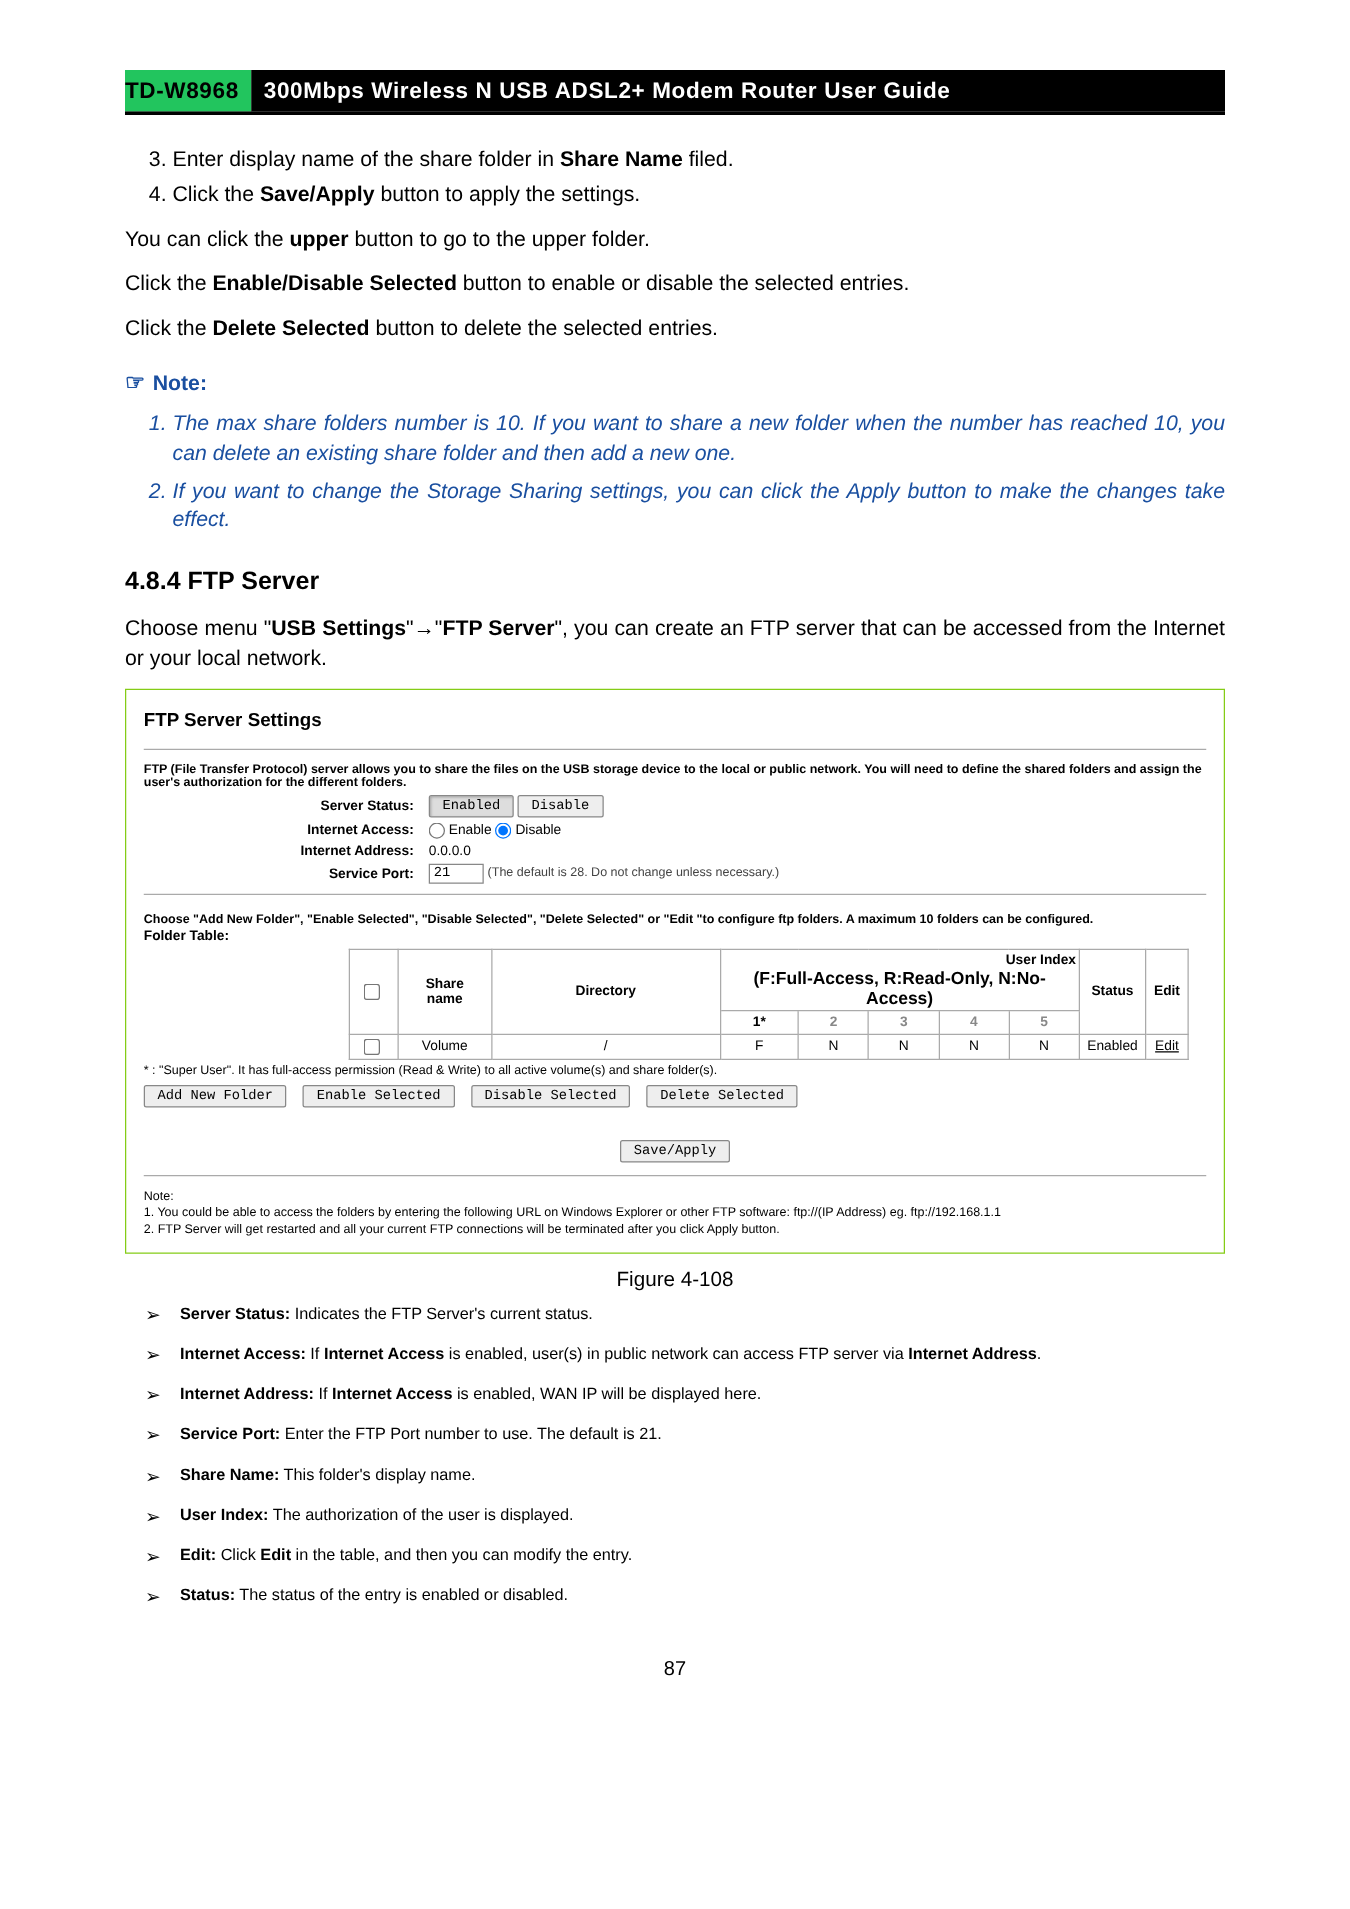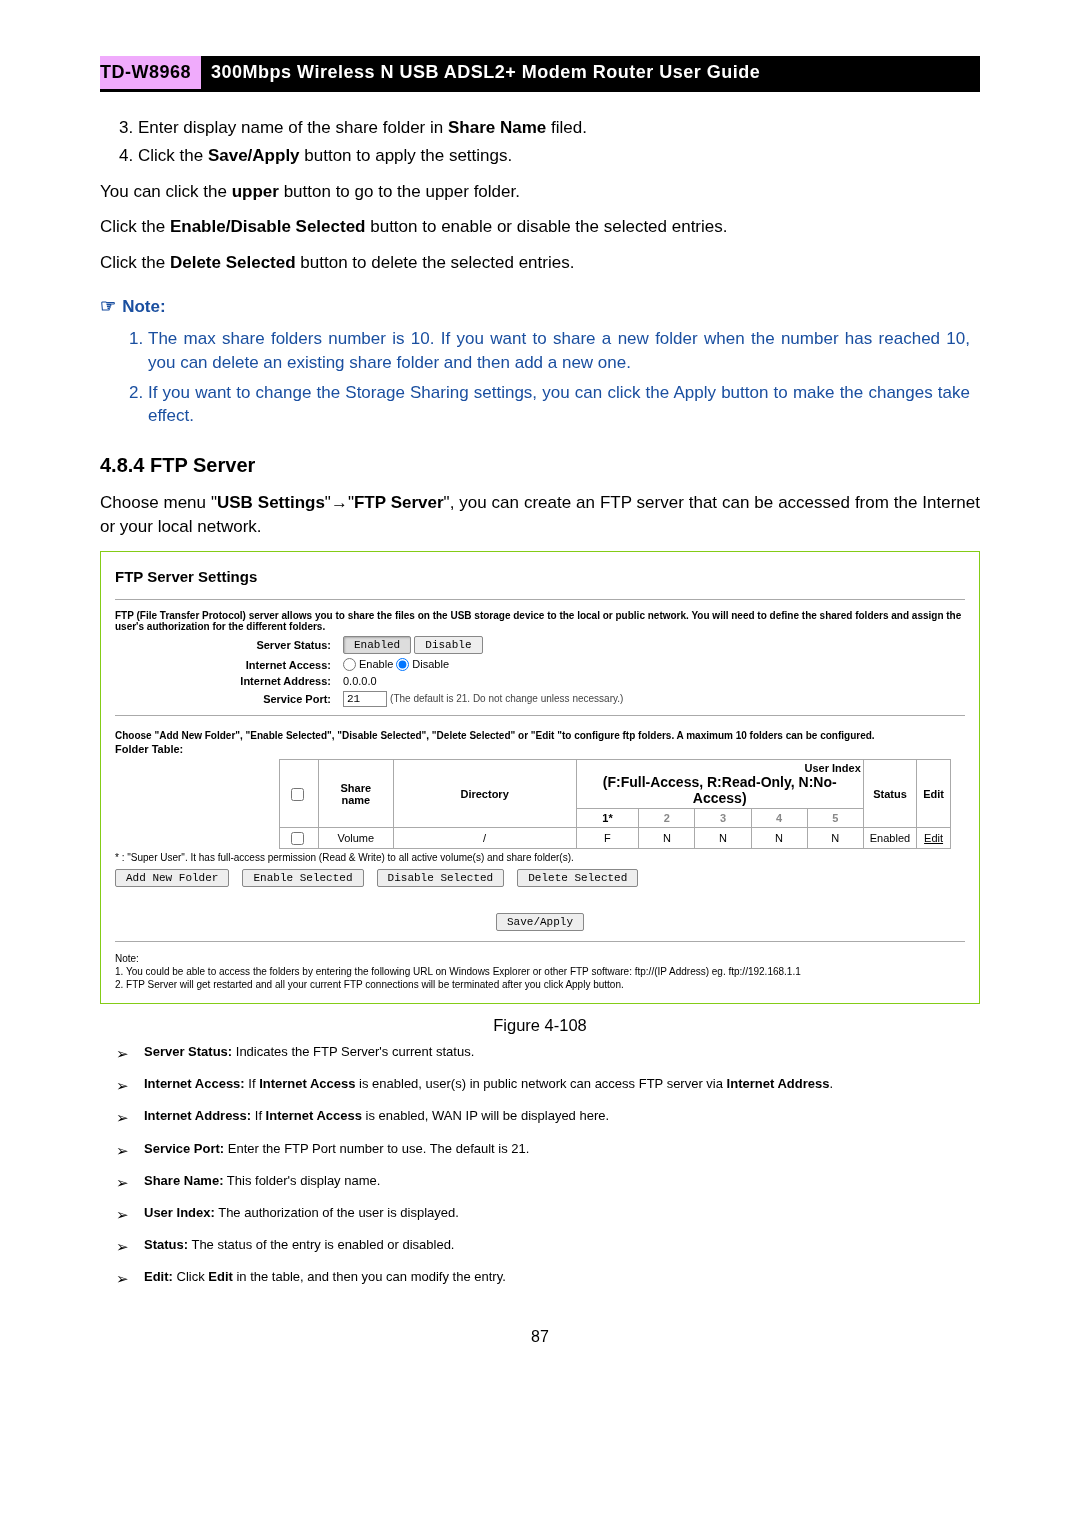--- a/index.html
+++ b/index.html
@@ -13,21 +13,21 @@
     padding: 56px 100px 40px 100px;
     position: relative;
   }
   .header-bar {
     display: flex;
     align-items: stretch;
     font-weight: bold;
     font-size: 18px;
   }
   .header-model {
-    background: #f0abfc;
+    background: #22c55e;
     color: #000;
     padding: 6px 10px 6px 0;
     letter-spacing: 0.5px;
   }
   .header-title {
     flex: 1;
     background: #000;
     color: #fff;
     padding: 6px 10px;
     letter-spacing: 0.5px;
@@ -50,21 +50,21 @@
   }
   .body-text li { margin: 4px 0; }
   .note-head {
     color: #1a4fa0;
     font-weight: bold;
     font-size: 17px;
     margin: 20px 0 6px 0;
   }
   .note-head .hand { font-size: 18px; margin-right: 6px; }
   .note-list { color: #1a4fa0; font-size: 17px; line-height: 1.45; margin: 6px 0 20px 0; padding-left: 38px; }
-  .note-list li { margin: 6px 10px; text-align: justify; }
+  .note-list li { margin: 6px 0; text-align: justify; font-style: italic; }
   .section-head { font-weight: bold; font-size: 20px; margin: 26px 0 14px 0; }
   .para-just { text-align: justify; }
   .screenshot {
     border: 1px solid #84cc16;
     margin: 10px 0 8px 0;
     padding: 16px 14px 12px 14px;
     font-family: Arial, Helvetica, sans-serif;
     font-size: 11px;
     color: #000;
     position: relative;
@@ -187,21 +187,21 @@
           </td>
         </tr>
         <tr>
           <td class="label">Internet Address:</td>
           <td>0.0.0.0</td>
         </tr>
         <tr>
           <td class="label">Service Port:</td>
           <td>
             <input class="ss-port-input" value="21" style="">
-            <span class="small-gray">(The default is 21. Do not change unless necessary.)</span>
+            <span class="small-gray">(The default is 28. Do not change unless necessary.)</span>
           </td>
         </tr>
       </tbody>
         </table>
 
       <hr class="ss-hr">
 
       <div class="ss-desc" style="margin-top:14px;">Choose "Add New Folder", "Enable Selected", "Disable Selected", "Delete Selected" or "Edit "to configure ftp folders. A maximum 10 folders can be configured.</div>
       <div style="font-weight:bold;font-size:11px;margin:2px 0 4px 0;">Folder Table:</div>
 
@@ -265,19 +265,19 @@
 
     <div class="fig-caption">Figure 4-108</div>
 
     <ul class="defs">
       <li><b>Server Status:</b><span> Indicates the FTP Server's current status.</span></li>
       <li><b>Internet Access:</b><span> If </span><b>Internet Access</b><span> is enabled, user(s) in public network can access FTP server via </span><b>Internet Address</b><span>.</span></li>
       <li><b>Internet Address:</b><span> If </span><b>Internet Access</b><span> is enabled, WAN IP will be displayed here.</span></li>
       <li><b>Service Port:</b><span> Enter the FTP Port number to use. The default is 21.</span></li>
       <li><b>Share Name:</b><span> This folder's display name.</span></li>
       <li><b>User Index:</b><span> The authorization of the user is displayed.</span></li>
+      <li><b>Edit:</b><span> Click </span><b>Edit</b><span> in the table, and then you can modify the entry.</span></li>
       <li><b>Status:</b><span> The status of the entry is enabled or disabled.</span></li>
-      <li><b>Edit:</b><span> Click </span><b>Edit</b><span> in the table, and then you can modify the entry.</span></li>
     </ul>
 
     <div class="page-number">87</div>
   </div>
 </div>
 
 </body></html>

